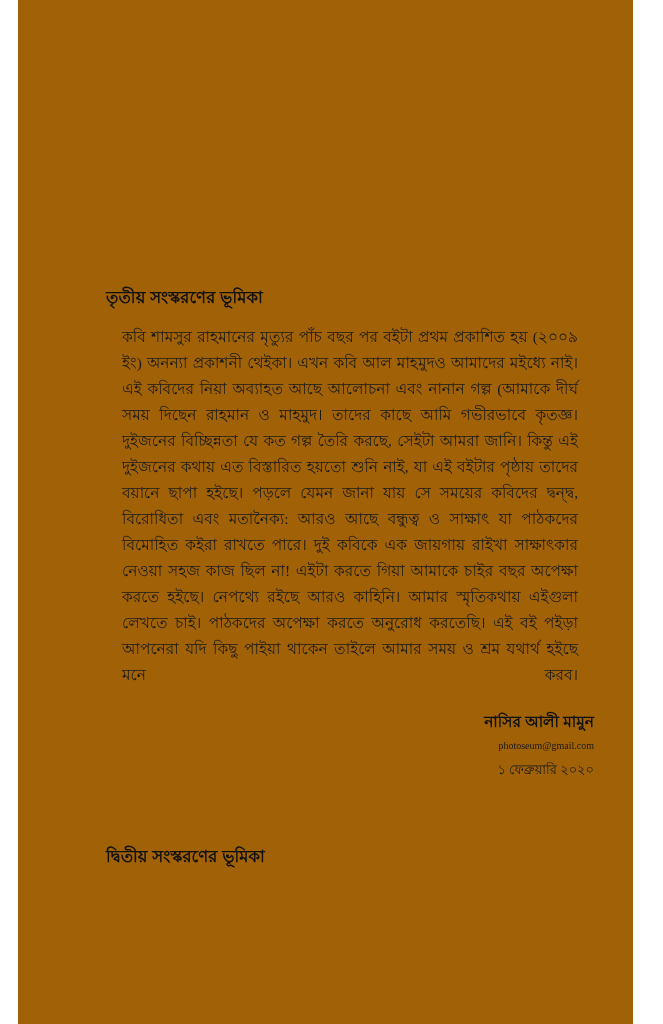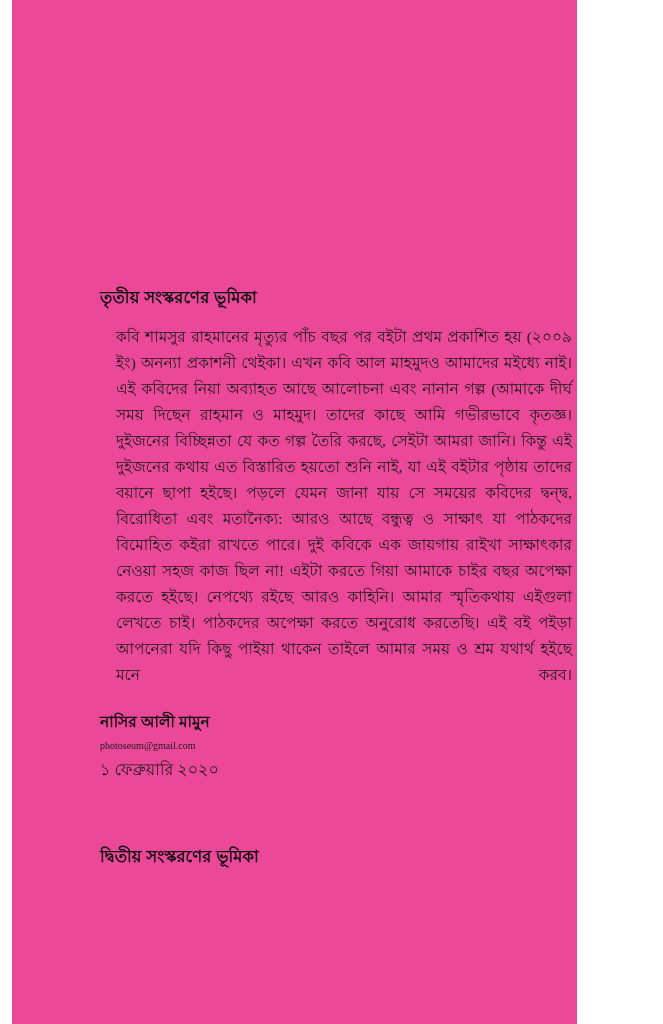--- a/index.html
+++ b/index.html
@@ -13,25 +13,25 @@
     height: 1024px;
     position: relative;
     overflow: hidden;
     font-family: "Liberation Serif", "DejaVu Serif", serif;
     color: #000000;
     -webkit-font-smoothing: antialiased;
   }
 
   .page {
     position: absolute;
-    left: 12px;
+    left: 18px;
     top: 0;
-    width: 565px;
+    width: 615px;
     height: 1024px;
-    background: #ec4899;
+    background: #a16207;
     box-sizing: border-box;
   }
 
   
   .content {
     position: absolute;
     left: 88px;
     top: 286px;
     width: 488px;
   }
@@ -58,39 +58,40 @@
     word-spacing: 0.2px;
   }
 
   
   .body-par.justify-all {
     text-align-last: justify;
   }
 
   .signature-block {
     margin-top: 22px;
+    text-align: right;
   }
   .sig-name {
     font-family: "Liberation Sans", "DejaVu Sans", sans-serif;
     font-weight: bold;
     font-size: 15.4px;
     line-height: 24px;
     margin: 0;
     color: #111111;
   }
   .sig-email {
     font-family: "Liberation Serif", "DejaVu Serif", serif;
     font-size: 10px;
     line-height: 24px;
     margin: 0;
     color: #1a1a1a;
   }
   .sig-date {
     font-family: "Liberation Serif", "DejaVu Serif", serif;
-    font-size: 16px;
+    font-size: 13px;
     line-height: 24px;
     margin: 0;
     color: #1a1a1a;
   }
 
   .section-gap {
     height: 63px;
   }
 
   .second-section .section-heading {

